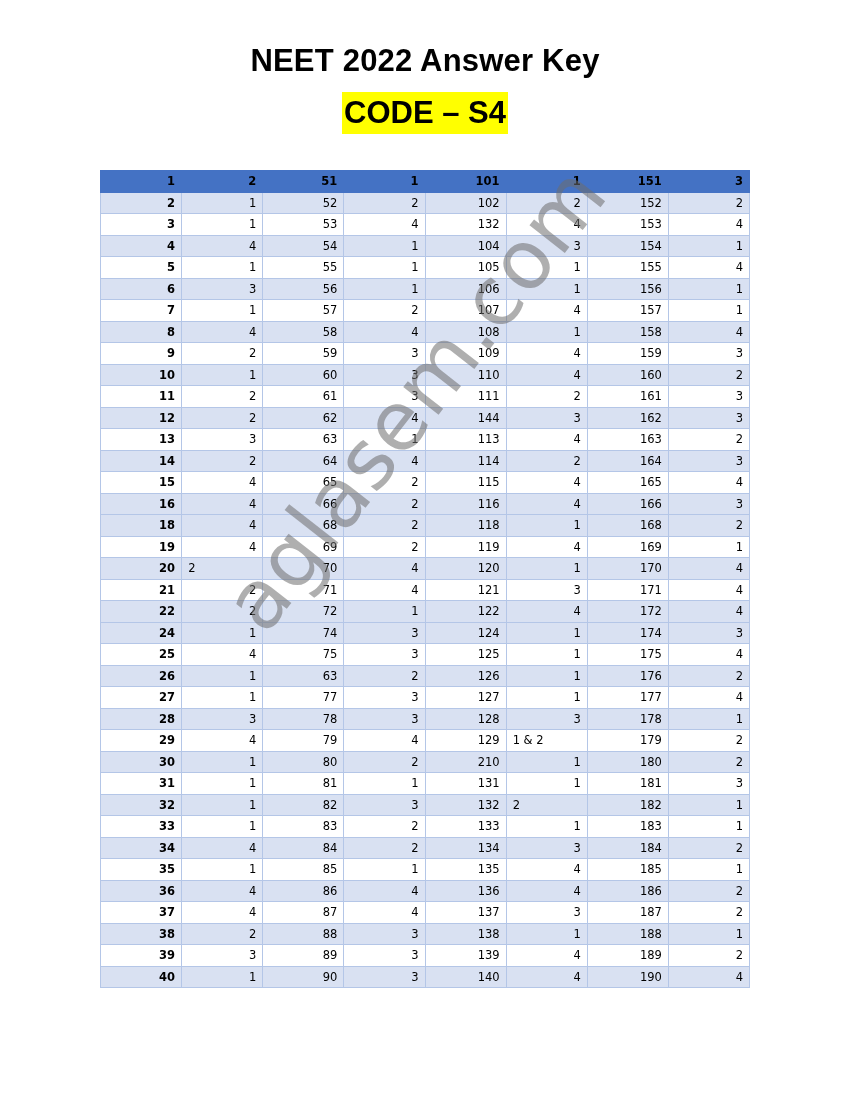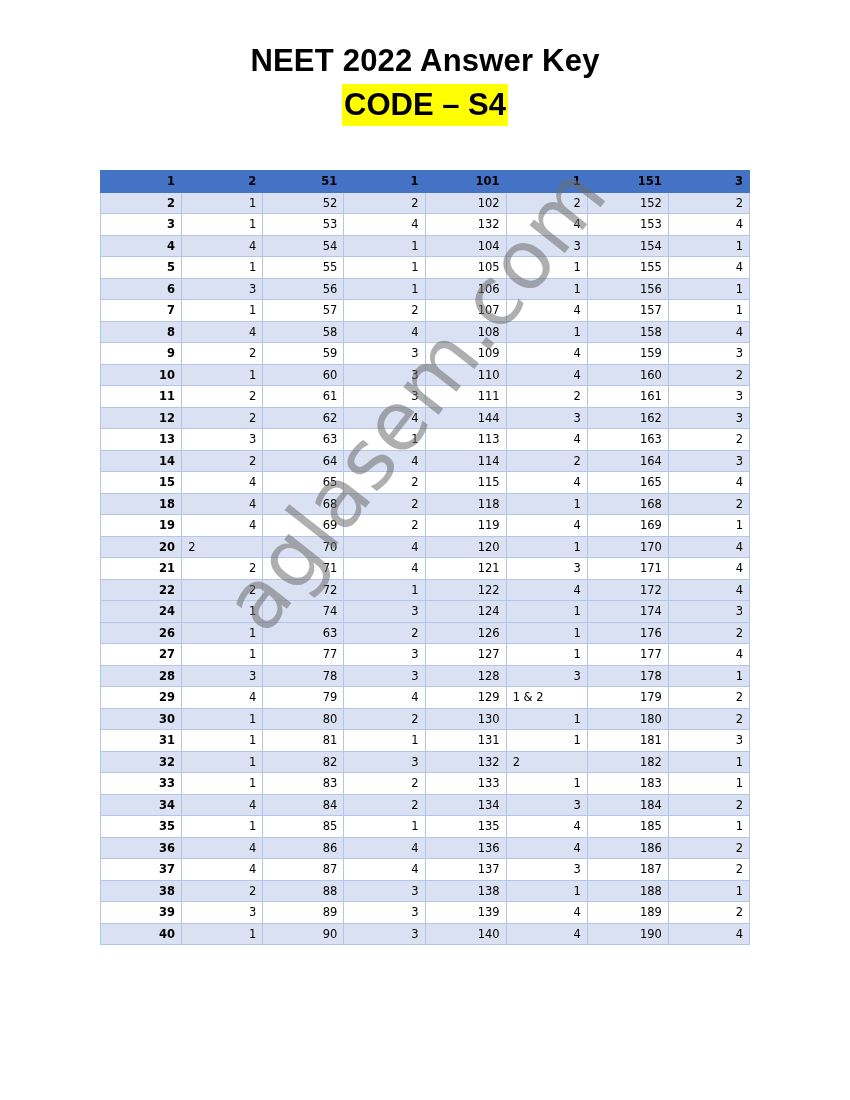--- a/index.html
+++ b/index.html
@@ -1,19 +1,19 @@
 <!DOCTYPE html>
 <html><head>
   <meta charset="utf-8">
   <style>
     html, body { margin: 0; padding: 0; background: #ffffff; }
     body { width: 850px; height: 1100px; position: relative; overflow: hidden; font-family: "Liberation Sans", sans-serif; }
     .title-wrap { position: absolute; top: 40px; left: 0; width: 850px; text-align: center; }
     .title { font-family: "Liberation Sans", sans-serif; font-weight: bold; font-size: 31px; color: #000; line-height: 42px; letter-spacing: 0.2px; }
-    .code-line { margin-top: 2px; line-height: 40px; }
+    .code-line { margin-top: 10px; line-height: 40px; }
     .code { display: inline-block; background: #ffff00; font-weight: bold; font-size: 31px; color: #000; padding: 0 2px; line-height: 42px; }
     table.key { position: absolute; top: 170px; left: 100px; width: 650px; border-collapse: collapse; table-layout: fixed; font-family: "DejaVu Sans", sans-serif; font-size: 11.5px; color: #000; }
     table.key td { height: 20.5px; padding: 0 6px; border: 1px solid #b4c6e7; text-align: right; white-space: nowrap; }
     table.key tr.odd td { background: #ffffff; }
     table.key tr.even td { background: #d9e1f2; }
     table.key tr.head td { background: #4472c4; font-weight: bold; border-color: #4472c4; }
     table.key td.q1 { font-weight: bold; }
     table.key td.left { text-align: left; }
     .watermark { position: absolute; left: 205px; top: 590px; transform: rotate(-52deg); transform-origin: left top; font-family: "DejaVu Sans", sans-serif; font-size: 82px; color: rgba(110,110,110,0.55); letter-spacing: 1px; pointer-events: none; white-space: nowrap; }
   </style>
@@ -173,20 +173,30 @@
         <td class="q1">15</td>
         <td>4</td>
         <td>65</td>
         <td>2</td>
         <td>115</td>
         <td>4</td>
         <td>165</td>
         <td>4</td>
       </tr>
       <tr class="even">
+        <td class="q1">16</td>
+        <td>4</td>
+        <td>66</td>
+        <td>2</td>
+        <td>116</td>
+        <td>4</td>
+        <td>166</td>
+        <td>3</td>
+      </tr>
+      <tr class="even">
         <td class="q1">18</td>
         <td>4</td>
         <td>68</td>
         <td>2</td>
         <td>118</td>
         <td>1</td>
         <td>168</td>
         <td>2</td>
       </tr>
       <tr class="odd">
@@ -232,20 +242,30 @@
       <tr class="even">
         <td class="q1">24</td>
         <td>1</td>
         <td>74</td>
         <td>3</td>
         <td>124</td>
         <td>1</td>
         <td>174</td>
         <td>3</td>
       </tr>
+      <tr class="odd">
+        <td class="q1">25</td>
+        <td>4</td>
+        <td>75</td>
+        <td>3</td>
+        <td>125</td>
+        <td>1</td>
+        <td>175</td>
+        <td>4</td>
+      </tr>
       <tr class="even">
         <td class="q1">26</td>
         <td>1</td>
         <td>63</td>
         <td>2</td>
         <td>126</td>
         <td>1</td>
         <td>176</td>
         <td>2</td>
       </tr>
@@ -277,21 +297,21 @@
         <td>129</td>
         <td class="left">1 &amp; 2</td>
         <td>179</td>
         <td>2</td>
       </tr>
       <tr class="even">
         <td class="q1">30</td>
         <td>1</td>
         <td>80</td>
         <td>2</td>
-        <td>130</td>
+        <td>210</td>
         <td>1</td>
         <td>180</td>
         <td>2</td>
       </tr>
       <tr class="odd">
         <td class="q1">31</td>
         <td>1</td>
         <td>81</td>
         <td>1</td>
         <td>131</td>

